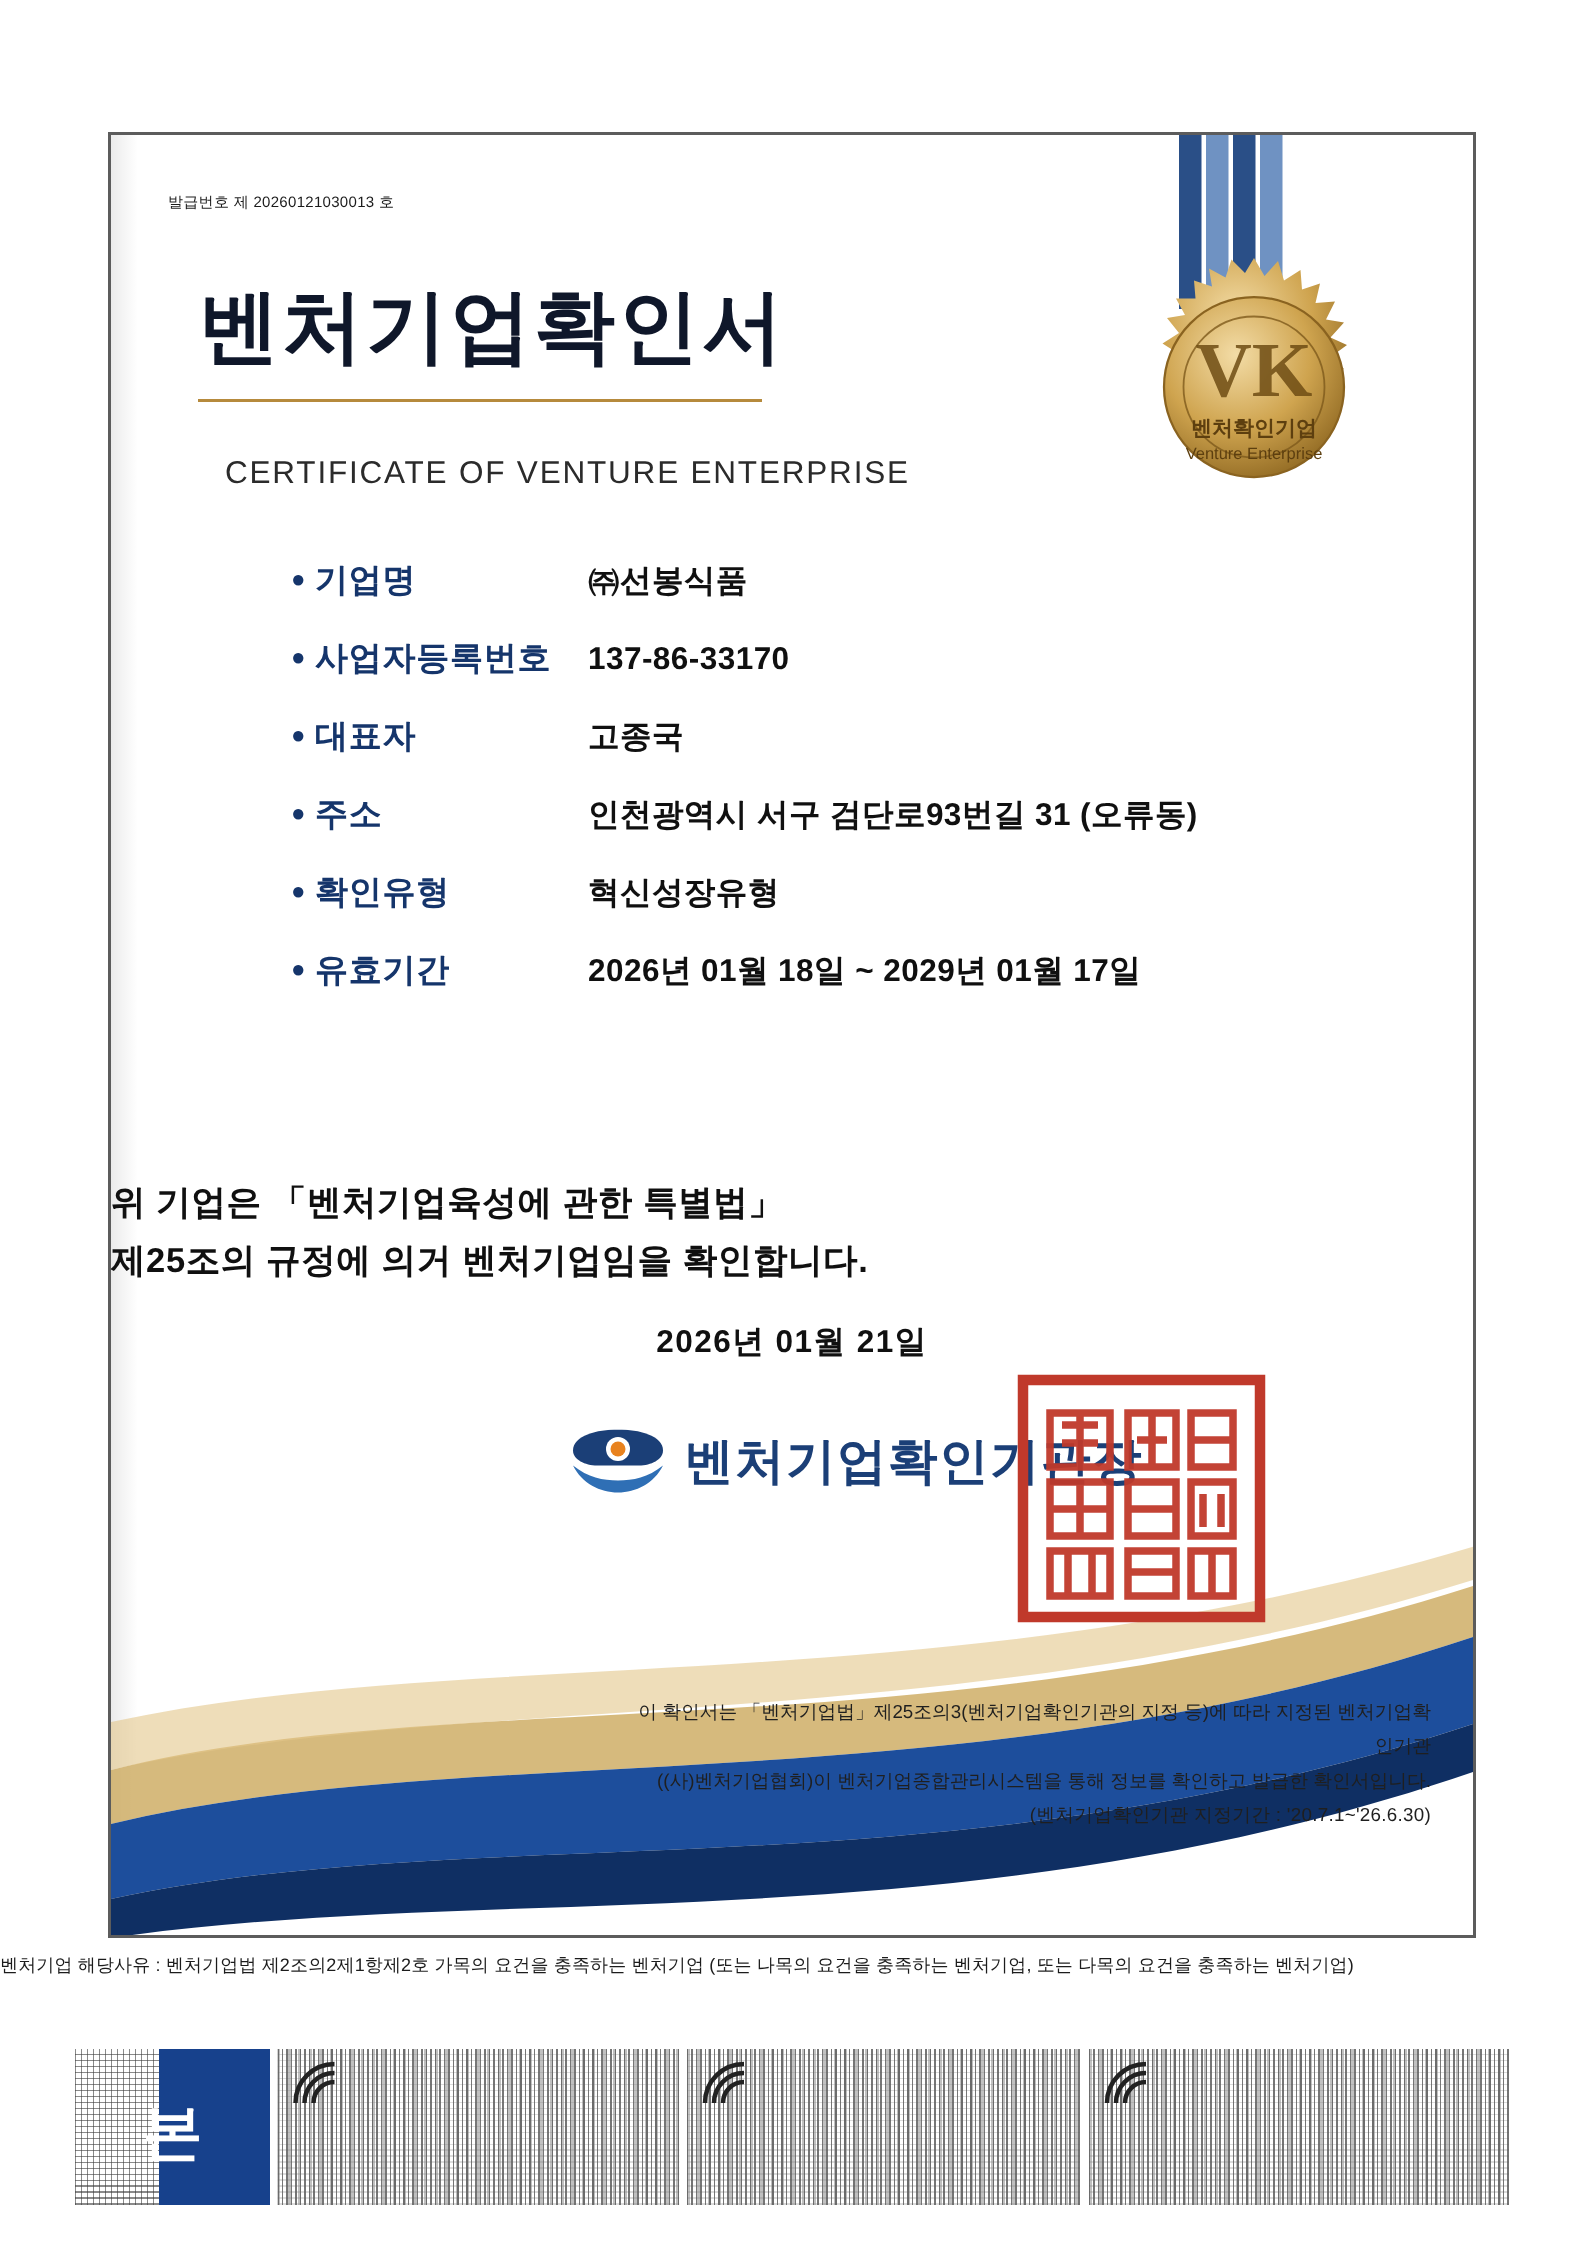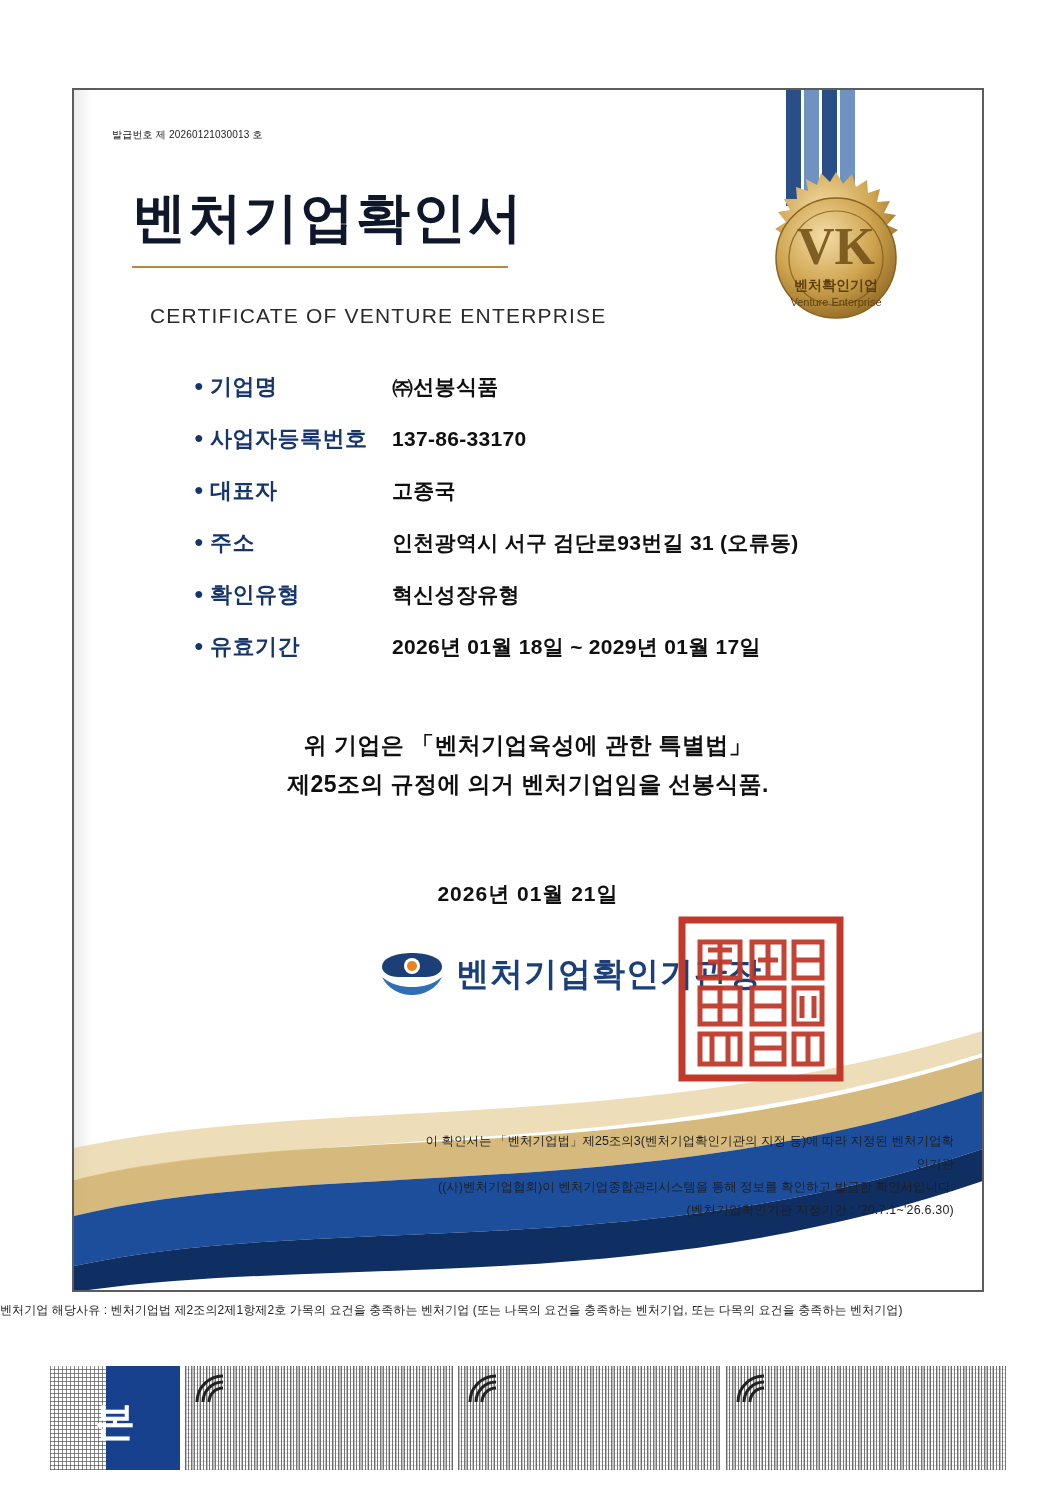--- a/index.html
+++ b/index.html
@@ -142,23 +142,23 @@
     font-size: 21px;
     font-weight: bold;
     color: #101010;
     letter-spacing: 0.3px;
   }
 
   
   .statement {
     position: absolute;
     left: 0;
-    top: 636px;
+    top: 692px;
     width: 100%;
-    text-align: center;
+    text-align: left;
   }
   .statement-line {
     font-size: 23px;
     font-weight: bold;
     color: #101010;
     line-height: 1.7;
     letter-spacing: 0.4px;
   }
   .issue-date {
     position: absolute;
@@ -375,21 +375,21 @@
     </div>
     <div class="field-row">
       <span class="bullet">●</span>
       <span class="field-label">유효기간</span>
       <span class="field-value">2026년 01월 18일 ~ 2029년 01월 17일</span>
     </div>
   </div>
 
   <div class="statement">
     <div class="statement-line">위 기업은 「벤처기업육성에 관한 특별법」</div>
-    <div class="statement-line">제25조의 규정에 의거 벤처기업임을 선봉식품.</div>
+    <div class="statement-line">제25조의 규정에 의거 벤처기업임을 확인합니다.</div>
   </div>
 
   <div class="issue-date">2026년 01월 21일</div>
 
   <div class="sign-row">
     <span class="org-logo">
       <svg width="68" height="44" viewBox="0 0 68 44">
         <path d="M4,14 C4,4 20,0 34,0 C48,0 64,4 64,14 C64,20 56,24 48,24 L20,24 C12,24 4,20 4,14 Z" fill="#1b3f77"></path>
         <path d="M4,24 C10,36 22,42 34,42 C46,42 58,36 64,24 C54,32 44,34 34,34 C24,34 14,32 4,24 Z" fill="#2f6fb5"></path>
         <circle cx="34" cy="13" r="8" fill="#ffffff"></circle>

